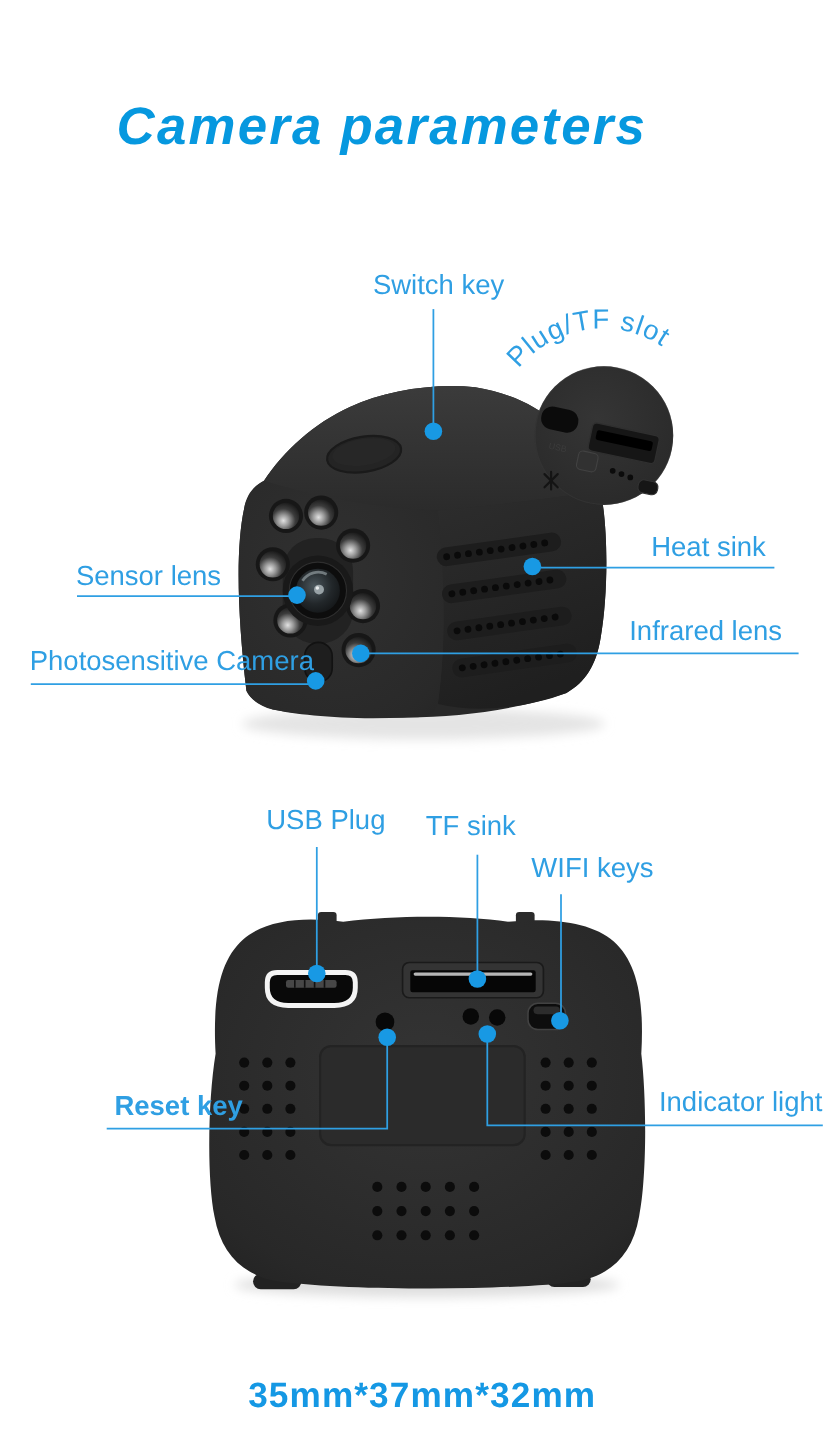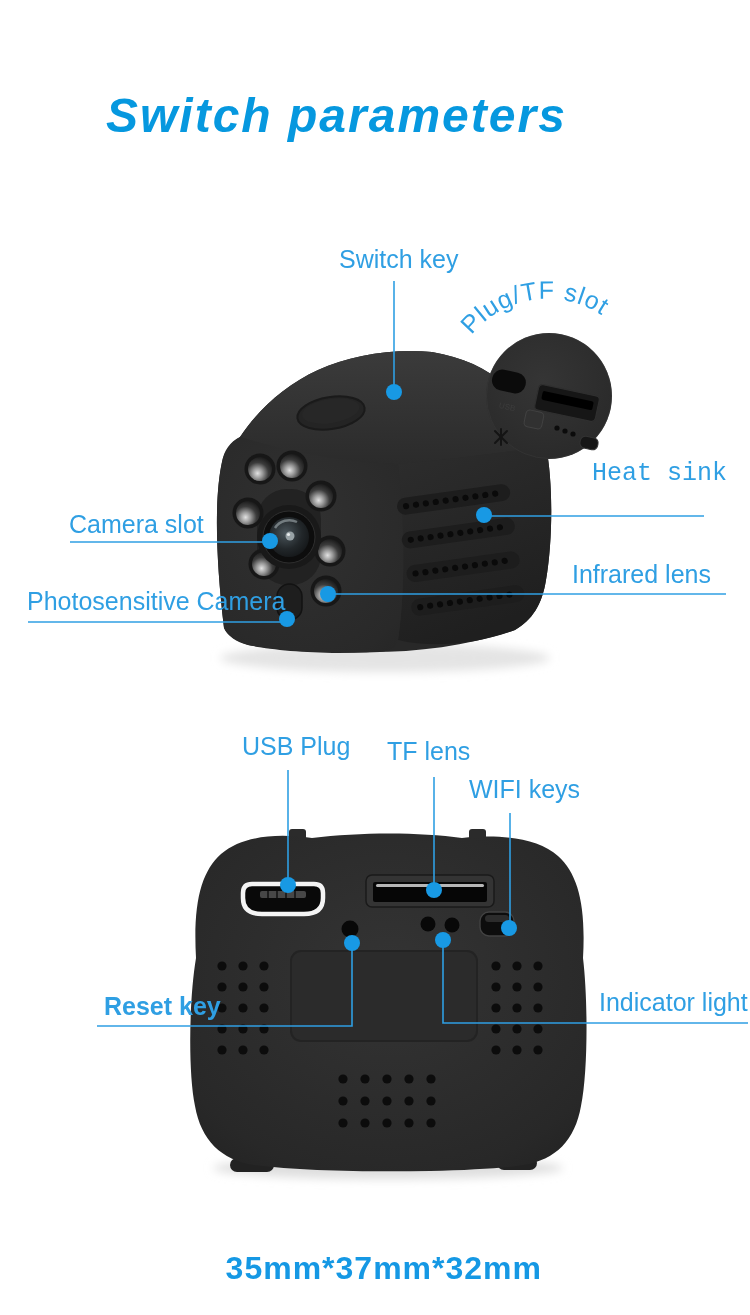--- a/index.html
+++ b/index.html
@@ -315,27 +315,27 @@
 
     <path class="lead" d="M 748 1023 H 443 V 941"></path>
     <circle class="dot" cx="443" cy="940" r="8"></circle>
   </g>
 
   <text class="arc-label">
     <textPath href="#plugArc" startOffset="6">Plug/TF slot</textPath>
   </text>
 </svg>
 
-<div class="title">Switch parameters</div>
+<div class="title">Camera parameters</div>
 
 <div class="lbl" style="left:339px;top:247px;">Switch key</div>
-<div class="lbl" style="left:69px;top:512px;">Camera slot</div>
-<div class="lbl" style="left:592px;top:461px;font-family:Liberation Mono, monospace;">Heat sink</div>
+<div class="lbl" style="left:69px;top:512px;">Sensor lens</div>
+<div class="lbl" style="left:592px;top:485px;">Heat sink</div>
 <div class="lbl" style="left:572px;top:562px;">Infrared lens</div>
 <div class="lbl" style="left:27px;top:589px;">Photosensitive Camera</div>
 
 <div class="lbl" style="left:242px;top:734px;">USB Plug</div>
-<div class="lbl" style="left:387px;top:739px;">TF lens</div>
-<div class="lbl" style="left:469px;top:777px;">WIFI keys</div>
+<div class="lbl" style="left:387px;top:739px;">TF sink</div>
+<div class="lbl" style="left:483px;top:777px;">WIFI keys</div>
 <div class="lbl" style="left:104px;top:994px;font-weight:bold;">Reset key</div>
 <div class="lbl" style="left:588px;top:990px;margin-left:11px;">Indicator light</div>
 
 <div class="dims">35mm*37mm*32mm</div>
 
 </body></html>

